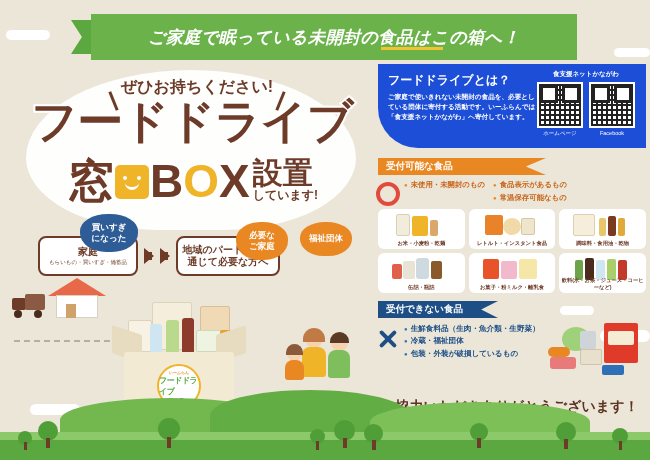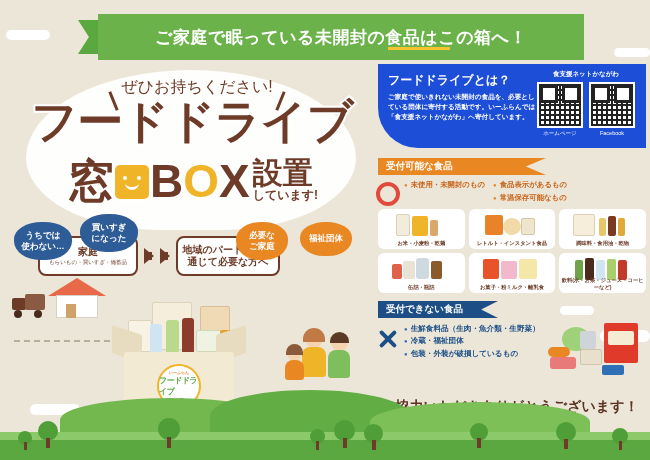--- a/index.html
+++ b/index.html
@@ -13,21 +13,21 @@
     background: #ece6d8; overflow: hidden;
   }
 
   
   .cloud { position: absolute; background: #fff; border-radius: 20px; }
   .cloud::before, .cloud::after {
     content: ""; position: absolute; background: #fff; border-radius: 50%;
   }
 
   
-  #ribbon-wrap { position: absolute; left: 16px; top: 14px; width: 562px; height: 46px; }
+  #ribbon-wrap { position: absolute; left: 9px; top: 14px; width: 562px; height: 46px; font-style: italic; }
   .ribbon-tail {
     position: absolute; top: 6px; width: 26px; height: 34px; background: #5aa83f;
   }
   .ribbon-tail.left  { left: 62px; clip-path: polygon(0 0,100% 0,100% 100%,0 100%,42% 50%); }
   .ribbon-tail.right { right: 62px; clip-path: polygon(0 0,100% 0,58% 50%,100% 100%,0 100%); }
   #ribbon-main {
     position: absolute; left: 82px; top: 0; width: 486px; height: 46px;
     background: #6bb24a; display: flex; align-items: center; justify-content: center;
   }
   #ribbon-text {
@@ -45,21 +45,21 @@
     position: absolute; left: 18px; top: 8px; width: 330px; height: 160px;
     background: #fff; border-radius: 50% 50% 40% 40% / 55% 55% 45% 45%;
     opacity: .95;
   }
 
   #lead-line {
     position: absolute; left: 58px; top: 14px; width: 262px; height: 22px;
     display: flex; align-items: center; justify-content: center;
   }
   #lead-text {
-    font-size: 16px; font-weight: normal; color: #6d3b28; white-space: nowrap;
+    font-size: 16px; font-weight: bold; color: #6d3b28; white-space: nowrap;
   }
   .slash { position: absolute; width: 3px; height: 20px; background: #6d3b28; }
   .slash.l { left: 46px; top: 15px; transform: rotate(-22deg); }
   .slash.r { right: 46px; top: 15px; transform: rotate(22deg); }
 
   #title1 {
     position: absolute; left: 16px; top: 36px; width: 336px;
     font-size: 46px; font-weight: bold; color: #6d3b28; letter-spacing: -1px;
     text-align: center; line-height: 1;
     -webkit-text-stroke: 4px #fff; paint-order: stroke fill;
@@ -339,21 +339,20 @@
         <div class="fb-sub">もらいもの・買いすぎ・備蓄品</div>
       </div>
       <div class="arrow"></div>
       <div class="arrow"></div>
       <div class="flow-box b3">
         <div class="fb-main">地域のパートナーを<br>通じて必要な方へ</div>
       </div>
     </div>
   </div>
 
-  <div class="bubble blue" id="b1">うちでは<br>使わない…</div>
   <div class="bubble blue" id="b2">買いすぎ<br>になった</div>
   <div class="bubble orange" id="b3">必要な<br>ご家庭</div>
   <div class="bubble orange" id="b4">福祉団体</div>
 
   <div id="truck">
     <div class="cab"></div>
     <div class="bed"></div>
     <div class="w a"></div>
     <div class="w b"></div>
   </div>

